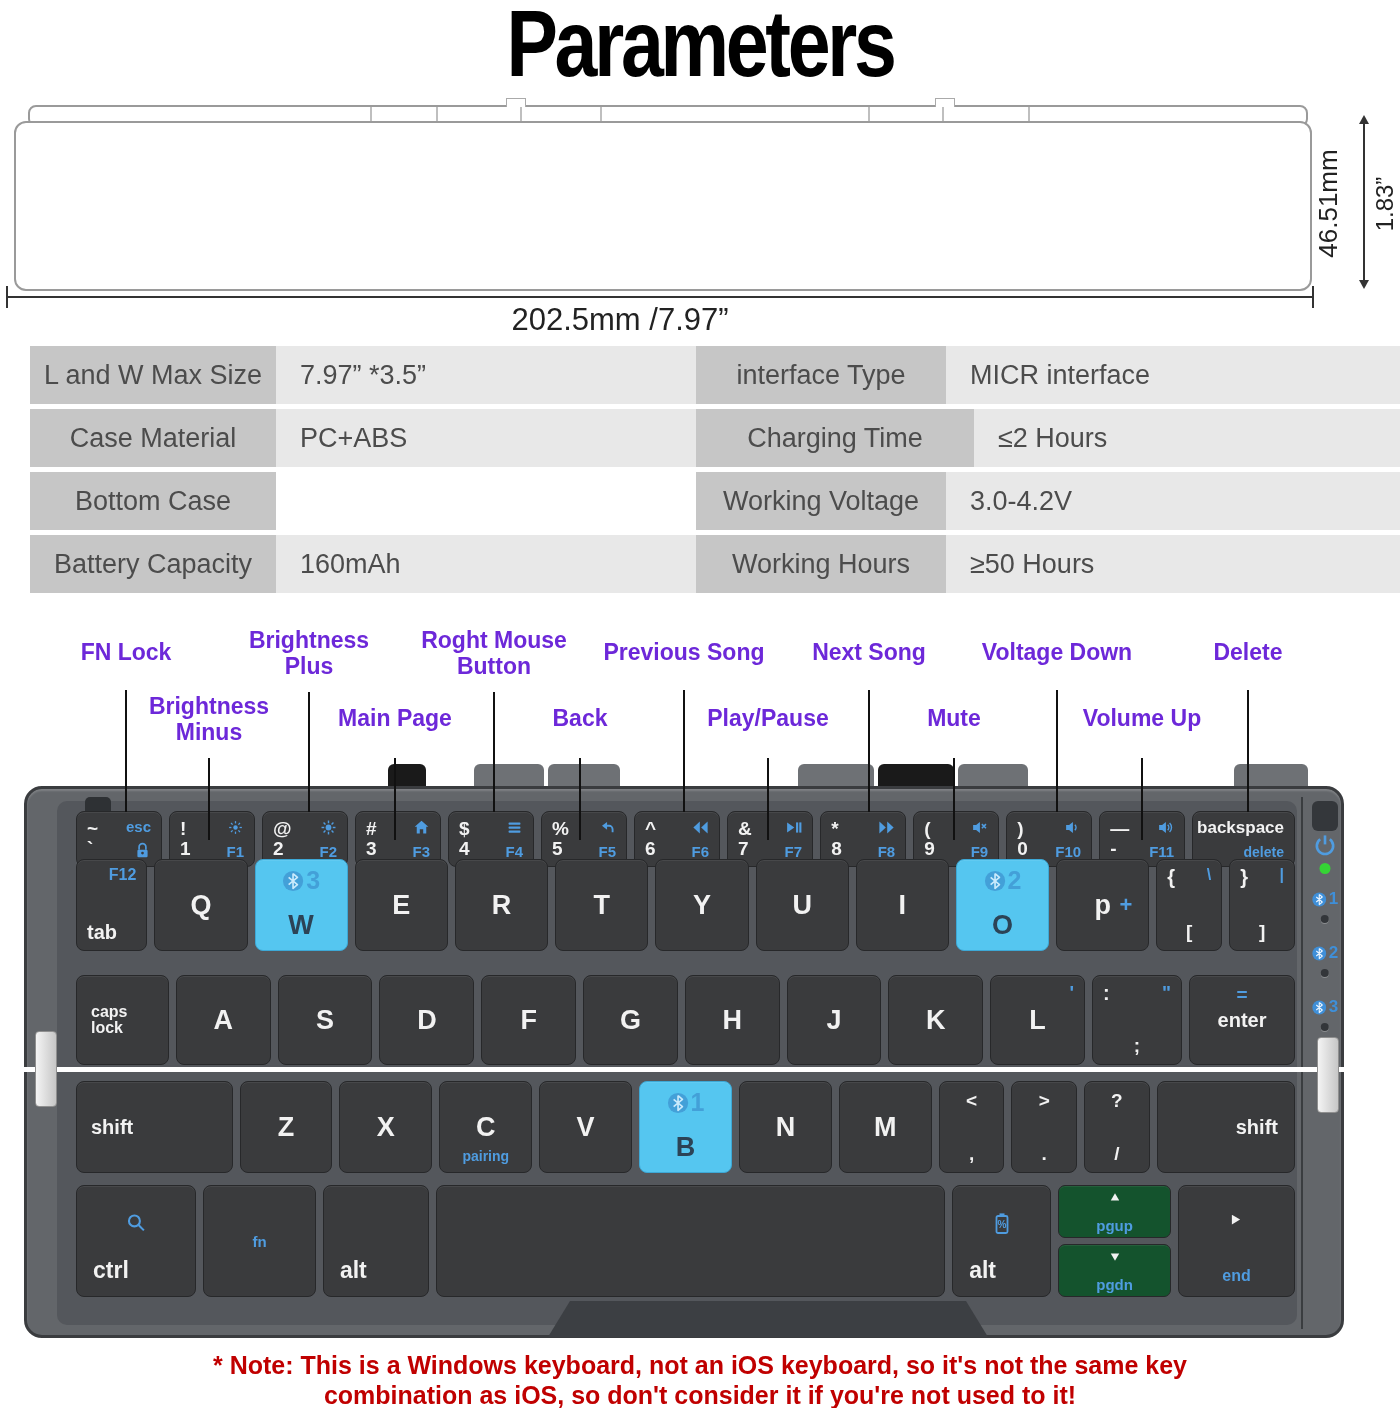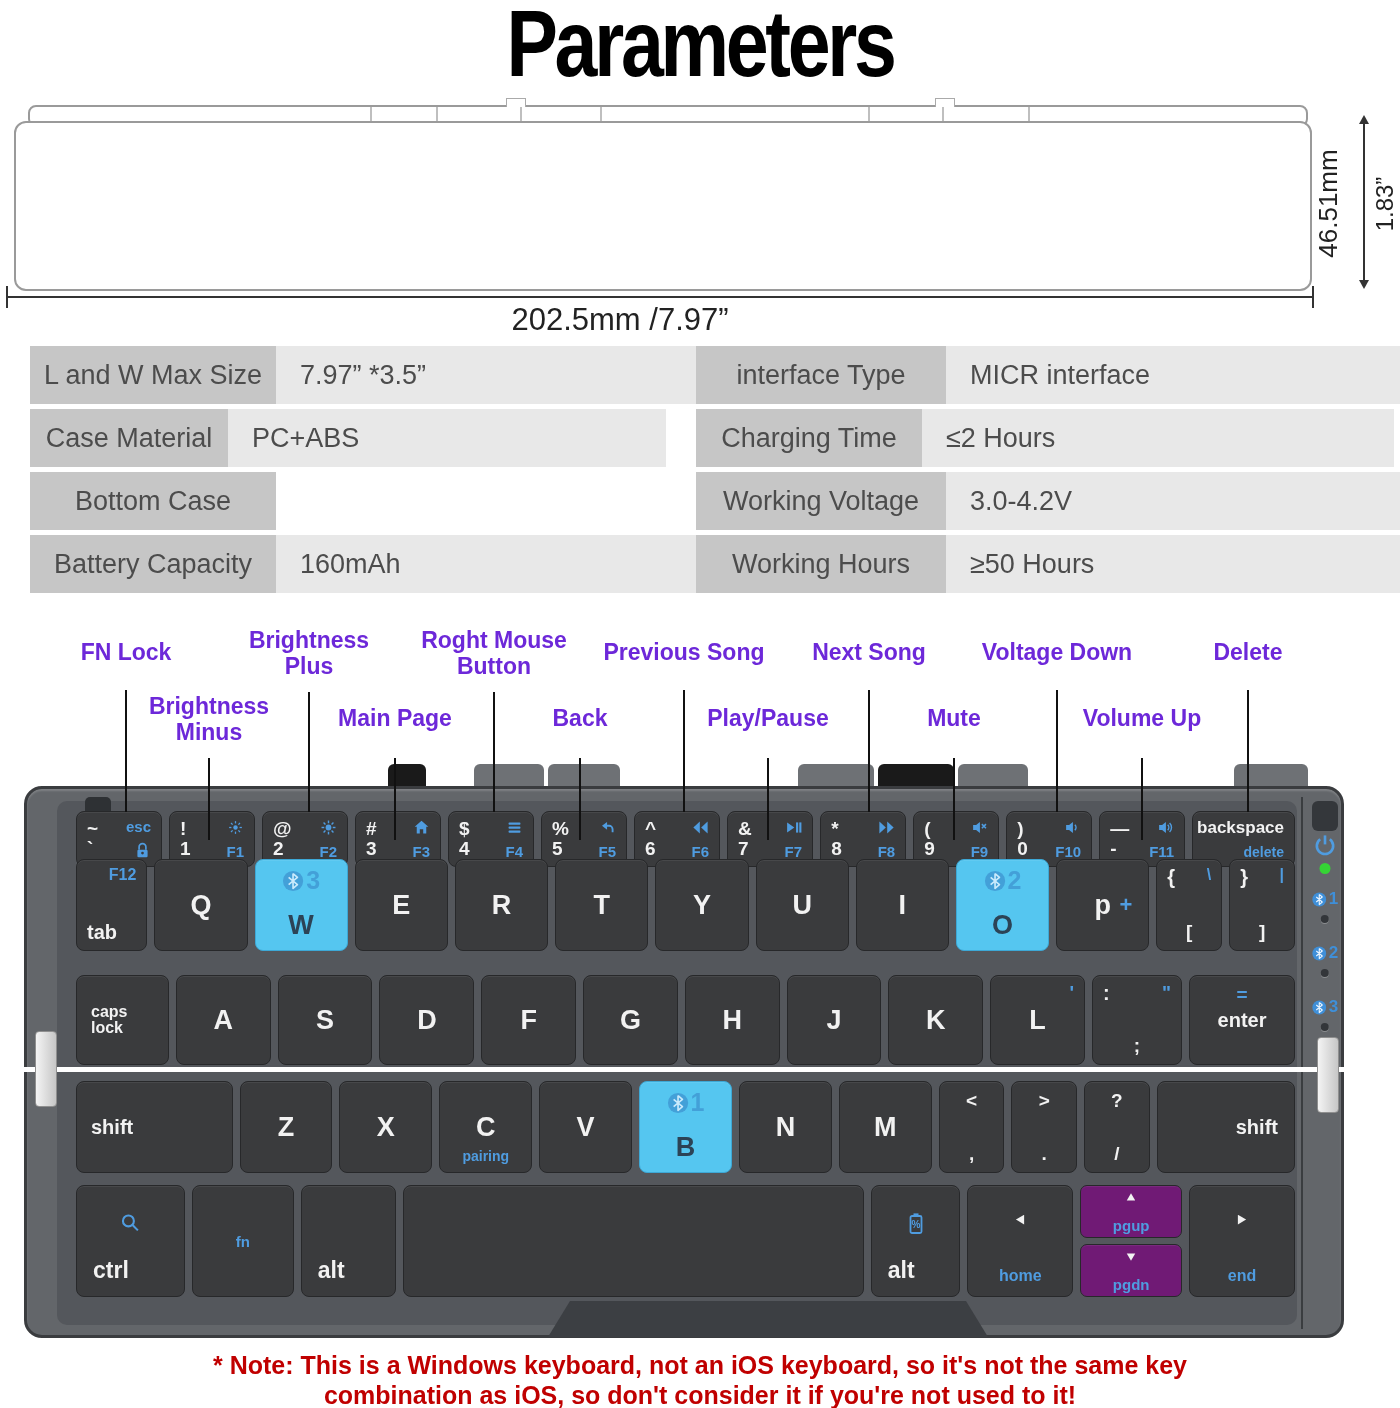--- a/index.html
+++ b/index.html
@@ -92,21 +92,21 @@
   .r5 .s-cb{bottom:12px;}
   .r5 .s-ct svg{width:15px;height:15px;}
   .r5 .s-ct svg.batt{width:20px;height:24px;}
   .r5 .s-ct svg.mag{width:21px;height:21px;}
   .bt-top{position:absolute;top:6px;left:50%;transform:translateX(-50%);display:flex;align-items:center;gap:2px;
           color:#3f97d3;opacity:.8;font-weight:bold;font-size:25px;}
   .bt-top svg{width:22px;height:22px;display:block;}
   .bt-letter{position:absolute;bottom:9px;left:50%;transform:translateX(-50%);
              font-weight:bold;font-size:27px;color:#2c4356;}
   .pgcol{display:flex;flex-direction:column;gap:6px;background:none;border:none;box-shadow:none;}
-  .subkey{position:relative;flex:1;background:#701a75;border:1px solid #27282a;border-radius:7px;
+  .subkey{position:relative;flex:1;background:#14532d;border:1px solid #27282a;border-radius:7px;
           box-shadow:inset 0 1px 0 rgba(255,255,255,.07);}
   .subkey .s-ct{top:5px;}
   .subkey .s-ct svg{width:13px;height:13px;}
   .subkey .s-cb{bottom:4px;font-size:15px;}
   
   .note{position:absolute;left:0;top:1350px;width:100%;text-align:center;color:#c00000;
         font-weight:bold;font-size:25px;line-height:1.2;}
 </style>
 </head>
 <body>
@@ -136,36 +136,36 @@
     <div class="hdim-tick" style="left:1312px"></div>
     <div class="hlab">202.5mm /7.97”</div>
   </div>
 
   <div>
     <div class="trow" style="left:30px;top:346px">
         <div class="tl-cell" style="width:246px">L and W Max Size</div>
         <div class="tv-cell" style="width:414px">7.97”  *3.5”</div>
       </div>
     <div class="trow" style="left:30px;top:409px">
-        <div class="tl-cell" style="width:198px">Case Material</div>
+        <div class="tl-cell" style="width:246px">Case Material</div>
         <div class="tv-cell" style="width:414px">PC+ABS</div>
       </div>
     <div class="trow" style="left:30px;top:472px">
         <div class="tl-cell" style="width:246px">Bottom Case</div>
       </div>
     <div class="trow" style="left:30px;top:535px">
         <div class="tl-cell" style="width:246px">Battery Capacity</div>
         <div class="tv-cell" style="width:414px">160mAh</div>
       </div>
     <div class="trow" style="left:696px;top:346px">
         <div class="tl-cell" style="width:250px">interface Type</div>
         <div class="tv-cell" style="width:448px">MICR interface</div>
       </div>
     <div class="trow" style="left:696px;top:409px">
-        <div class="tl-cell" style="width:226px">Charging Time</div>
+        <div class="tl-cell" style="width:278px">Charging Time</div>
         <div class="tv-cell" style="width:448px">≤2 Hours</div>
       </div>
     <div class="trow" style="left:696px;top:472px">
         <div class="tl-cell" style="width:250px">Working Voltage</div>
         <div class="tv-cell" style="width:448px">3.0-4.2V</div>
       </div>
     <div class="trow" style="left:696px;top:535px">
         <div class="tl-cell" style="width:250px">Working Hours</div>
         <div class="tv-cell" style="width:448px">≥50 Hours</div>
       </div>
@@ -498,26 +498,20 @@
             <span class="lg s-bl">alt</span>
           </div>
           <div class="key" style="flex: 4.5 4.5 0px;"></div>
           <div class="key" style="flex: 0.86 0.86 0px;">
             <span class="lg s-ct blue"><svg class="batt" viewBox="0 0 20 24">
                 <rect x="4.5" y="4" width="11" height="17" rx="1.5" fill="none" stroke="currentColor" stroke-width="1.8"></rect>
                 <rect x="7.5" y="1.4" width="5" height="2.2" fill="currentColor"></rect>
                 <text x="10" y="15.5" font-size="10" text-anchor="middle" fill="currentColor" font-weight="bold">%</text>
               </svg></span>
             <span class="lg s-bl">alt</span>
-          </div>
-          <div class="key" style="flex: 1.02 1.02 0px;">
-            <span class="lg s-ct"><svg viewBox="0 0 20 20">
-                <path d="M15.5 3.5v13L4.5 10z" fill="currentColor"></path>
-              </svg></span>
-            <span class="lg s-cb blue">home</span>
           </div>
           <div class="key pgcol" style="flex: 1 1 0px;">
             <div class="subkey">
               <span class="lg s-ct"><svg viewBox="0 0 20 20">
                   <path d="M10 3.5l6.5 11h-13z" fill="currentColor"></path>
                 </svg></span>
               <span class="lg s-cb blue">pgup</span>
             </div>
             <div class="subkey">
               <span class="lg s-ct"><svg viewBox="0 0 20 20">

